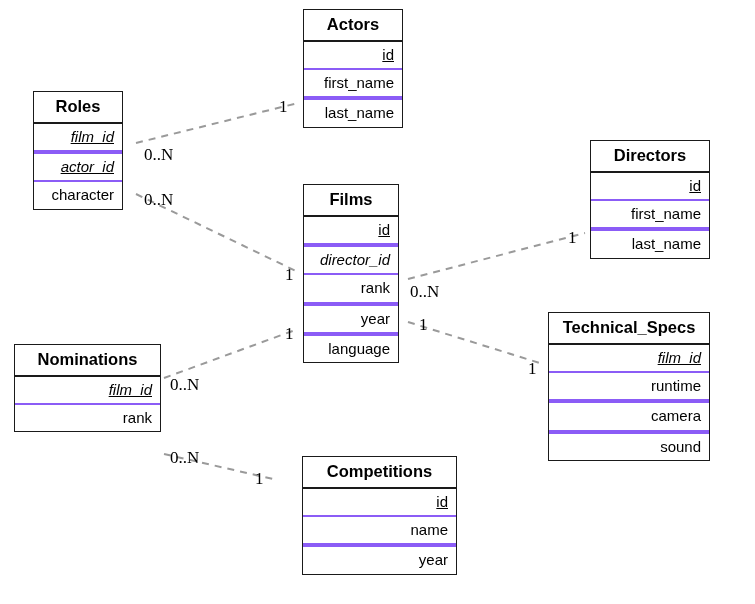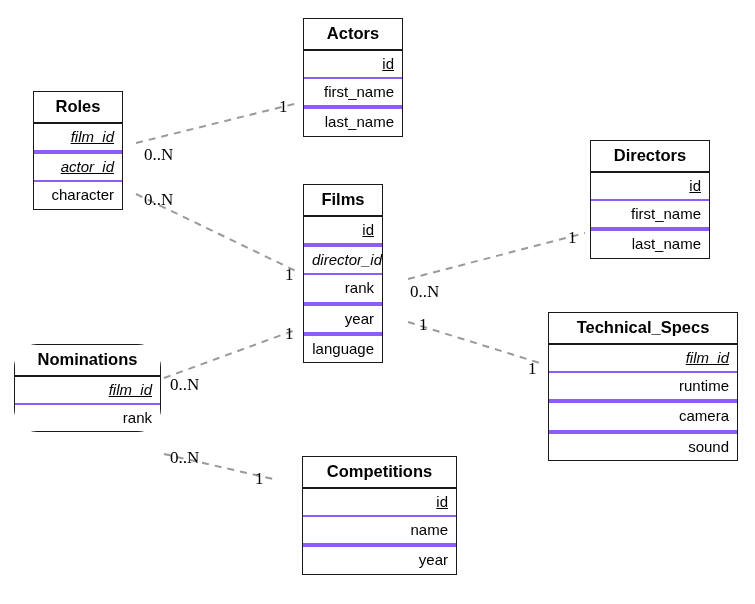--- a/index.html
+++ b/index.html
@@ -83,54 +83,54 @@
 
 <div id="canvas">
   <svg id="edges" viewBox="0 0 755 604" xmlns="http://www.w3.org/2000/svg">
       <line x1="136" y1="143" x2="298" y2="103" stroke="#9a9a9a" stroke-width="2" stroke-dasharray="7 6"></line>
       <line x1="136" y1="194" x2="298" y2="272" stroke="#9a9a9a" stroke-width="2" stroke-dasharray="7 6"></line>
       <line x1="408" y1="279" x2="585" y2="233" stroke="#9a9a9a" stroke-width="2" stroke-dasharray="7 6"></line>
       <line x1="408" y1="322" x2="543" y2="364" stroke="#9a9a9a" stroke-width="2" stroke-dasharray="7 6"></line>
       <line x1="164" y1="378" x2="298" y2="329" stroke="#9a9a9a" stroke-width="2" stroke-dasharray="7 6"></line>
       <line x1="164" y1="454" x2="273" y2="479" stroke="#9a9a9a" stroke-width="2" stroke-dasharray="7 6"></line>
     </svg>
-<div class="entity" style="left: 303px; top: 18px; width: 100px;">
+<div class="entity" style="left: 303px; top: 9px; width: 100px;">
       <div class="entity-title">Actors</div>
       <div class="attr pk keyend">id</div>
       <div class="attr">first_name</div>
       <div class="attr">last_name</div>
     </div>
     <div class="entity" style="left: 33px; top: 91px; width: 90px;">
       <div class="entity-title">Roles</div>
       <div class="attr pkfk">film_id</div>
       <div class="attr pkfk keyend">actor_id</div>
       <div class="attr">character</div>
     </div>
-    <div class="entity" style="left: 303px; top: 184px; width: 80px;">
+    <div class="entity" style="left: 303px; top: 184px; width: 96px;">
       <div class="entity-title">Films</div>
       <div class="attr pk">id</div>
       <div class="attr fk keyend">director_id</div>
       <div class="attr">rank</div>
       <div class="attr">year</div>
       <div class="attr">language</div>
     </div>
     <div class="entity" style="left: 590px; top: 140px; width: 120px;">
       <div class="entity-title">Directors</div>
       <div class="attr pk keyend">id</div>
       <div class="attr">first_name</div>
       <div class="attr">last_name</div>
     </div>
-    <div class="entity" style="left: 548px; top: 312px; width: 190px;">
+    <div class="entity" style="left: 548px; top: 312px; width: 162px;">
       <div class="entity-title">Technical_Specs</div>
       <div class="attr pkfk keyend">film_id</div>
       <div class="attr">runtime</div>
       <div class="attr">camera</div>
       <div class="attr">sound</div>
     </div>
-    <div class="entity" style="left: 14px; top: 344px; width: 147px; border-radius: 23px;">
+    <div class="entity" style="left: 14px; top: 344px; width: 147px;">
       <div class="entity-title">Nominations</div>
       <div class="attr pkfk keyend">film_id</div>
       <div class="attr">rank</div>
     </div>
     <div class="entity" style="left: 278px; top: 456px; width: 155px; margin-left: 24px;">
       <div class="entity-title">Competitions</div>
       <div class="attr pk keyend">id</div>
       <div class="attr">name</div>
       <div class="attr">year</div>
     </div>

